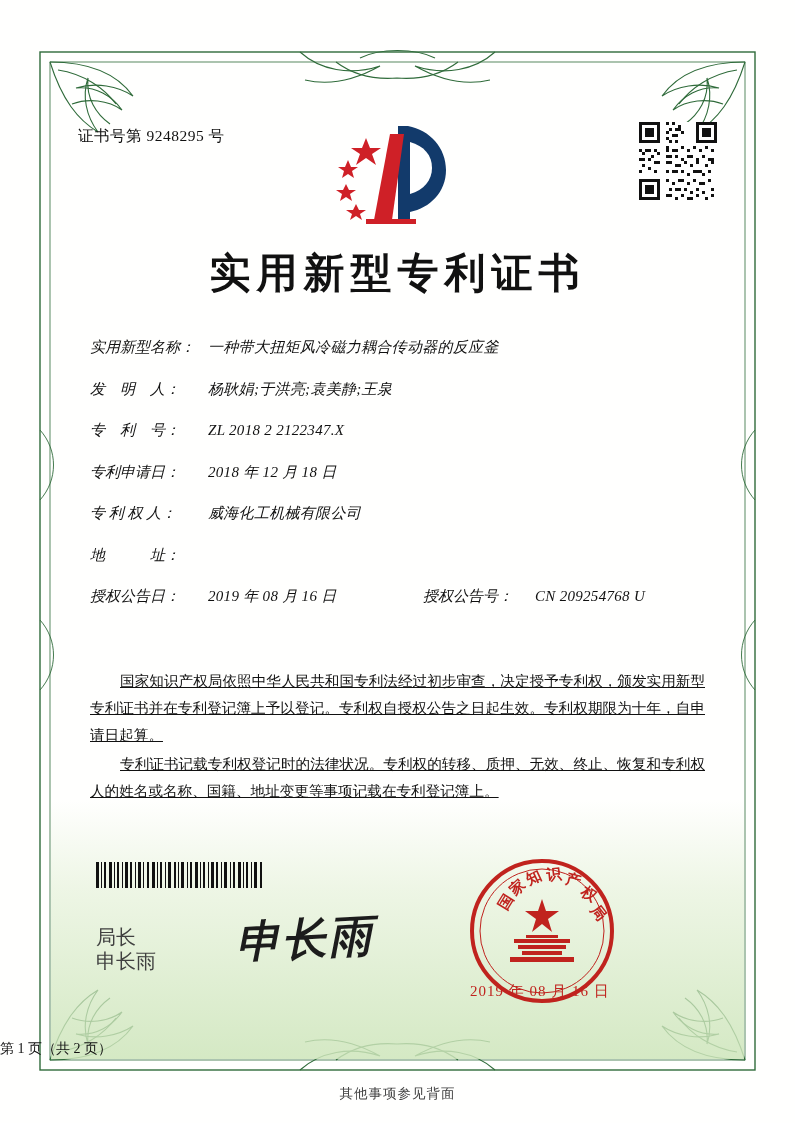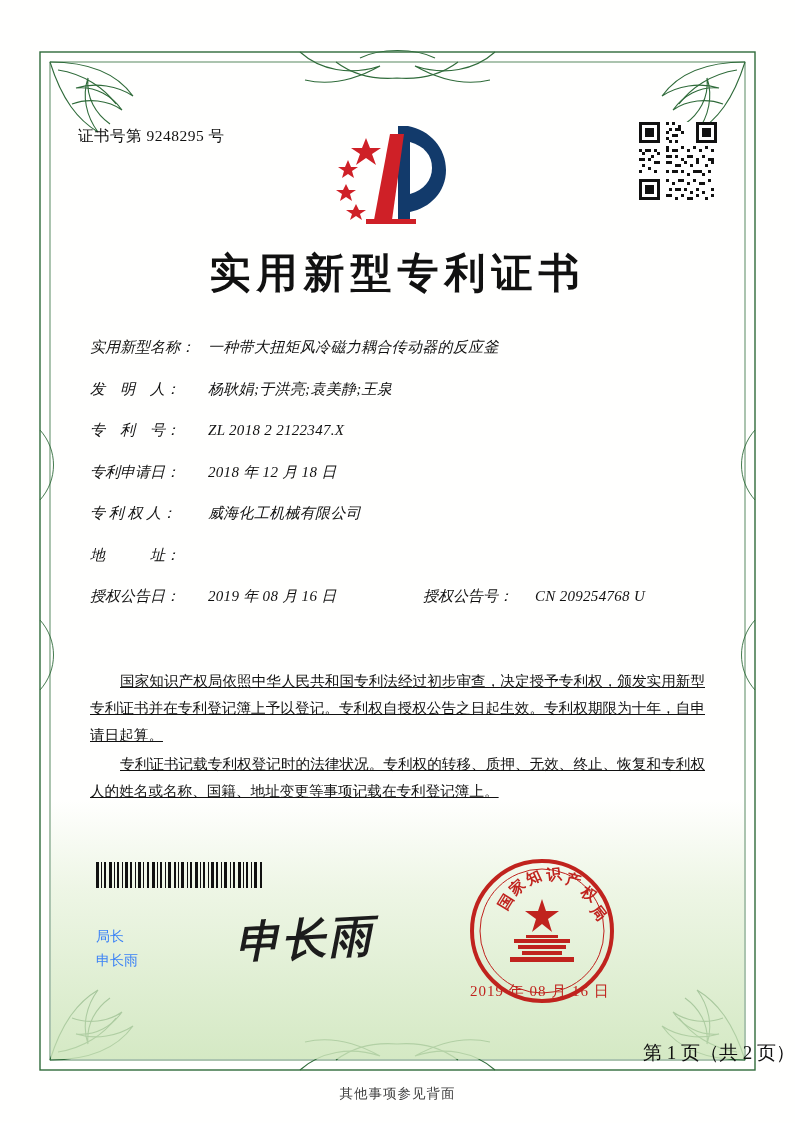--- a/index.html
+++ b/index.html
@@ -138,23 +138,23 @@
     top: 862px;
     width: 170px;
     height: 26px;
   }
 
   
   .sign-block {
     position: absolute;
     left: 96px;
     top: 925px;
-    font-size: 14px;
+    font-size: 20px;
     line-height: 24px;
-    color: #3b82f6;
+    color: #404040;
   }
   .signature {
     position: absolute;
     left: 236px;
     top: 910px;
     font-family: "DejaVu Serif", serif;
     font-size: 44px;
     font-style: italic;
     font-weight: 700;
     color: #1c1c1c;
@@ -178,24 +178,23 @@
     color: #c0231e;
     letter-spacing: 1px;
   }
 
   
   .page-num {
     position: absolute;
     left: 0;
     right: 0;
     top: 1040px;
-    text-align: right;
-    font-size: 19px;
+    text-align: left;
+    font-size: 14px;
     color: #111;
-    margin-left: 23px;
   }
   .footer-note {
     position: absolute;
     left: 0;
     right: 0;
     top: 1085px;
     text-align: center;
     font-size: 13.5px;
     color: #404040;
     letter-spacing: 1px;

